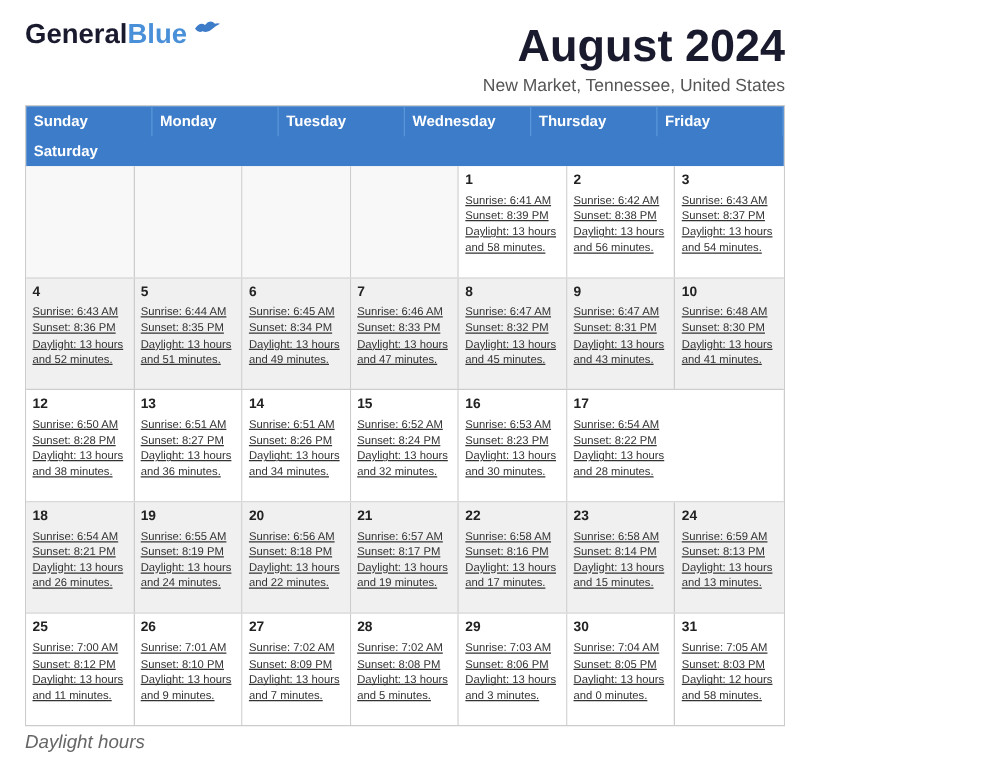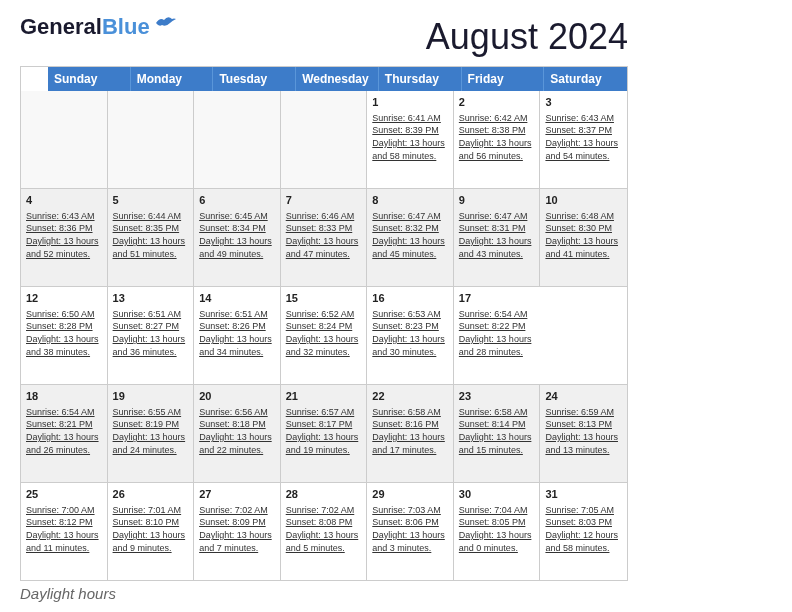--- a/index.html
+++ b/index.html
@@ -36,38 +36,37 @@
     }
     .logo-text span {
       color: #4a90d9;
     }
     .title-section {
       text-align: right;
     }
     .main-title {
       font-size: 36px;
       color: #1a1a2e;
-      font-weight: normal;
+      font-weight: bold;
     }
     .subtitle {
       font-size: 14px;
       color: #555;
       margin-top: 2px;
     }
     .calendar {
       flex: 1;
       display: flex;
       flex-direction: column;
       border: 1px solid #ccc;
     }
     .cal-header-row {
       display: grid;
-      grid-template-columns: repeat(7, 1fr);
+      grid-template-columns: repeat(6, 1fr);
       background: #3d7cc9;
-      margin-left: 27px;
     }
     .cal-header-cell {
       color: #fff;
       font-size: 12px;
       font-weight: bold;
       padding: 5px 6px;
       border-right: 1px solid #5a96d9;
       text-align: left;
     }
     .cal-header-cell:last-child { border-right: none; }
@@ -127,20 +126,21 @@
         <span class="logo-text">
           <span style="color:#1a1a2e;">General</span><span style="color:#4a90d9;">Blue</span>
         </span>
         <svg width="22" height="16" viewBox="0 0 22 16" style="margin-left:4px;margin-top:-8px;">
           <path d="M2,8 Q6,2 10,5 Q14,0 18,4 Q20,3 22,4 Q18,6 16,8 Q12,12 8,10 Q5,12 2,8 Z" fill="#3d7cc9"></path>
         </svg>
       </div>
     </div>
     <div class="title-section">
       <div class="main-title">August 2024</div>
+      <div class="subtitle">New Market, Tennessee, United States</div>
     </div>
   </div>
 
   <div class="calendar">
     <div class="cal-header-row">
     <div class="cal-header-cell">Sunday</div>
         <div class="cal-header-cell">Monday</div>
         <div class="cal-header-cell">Tuesday</div>
         <div class="cal-header-cell">Wednesday</div>
         <div class="cal-header-cell">Thursday</div>

